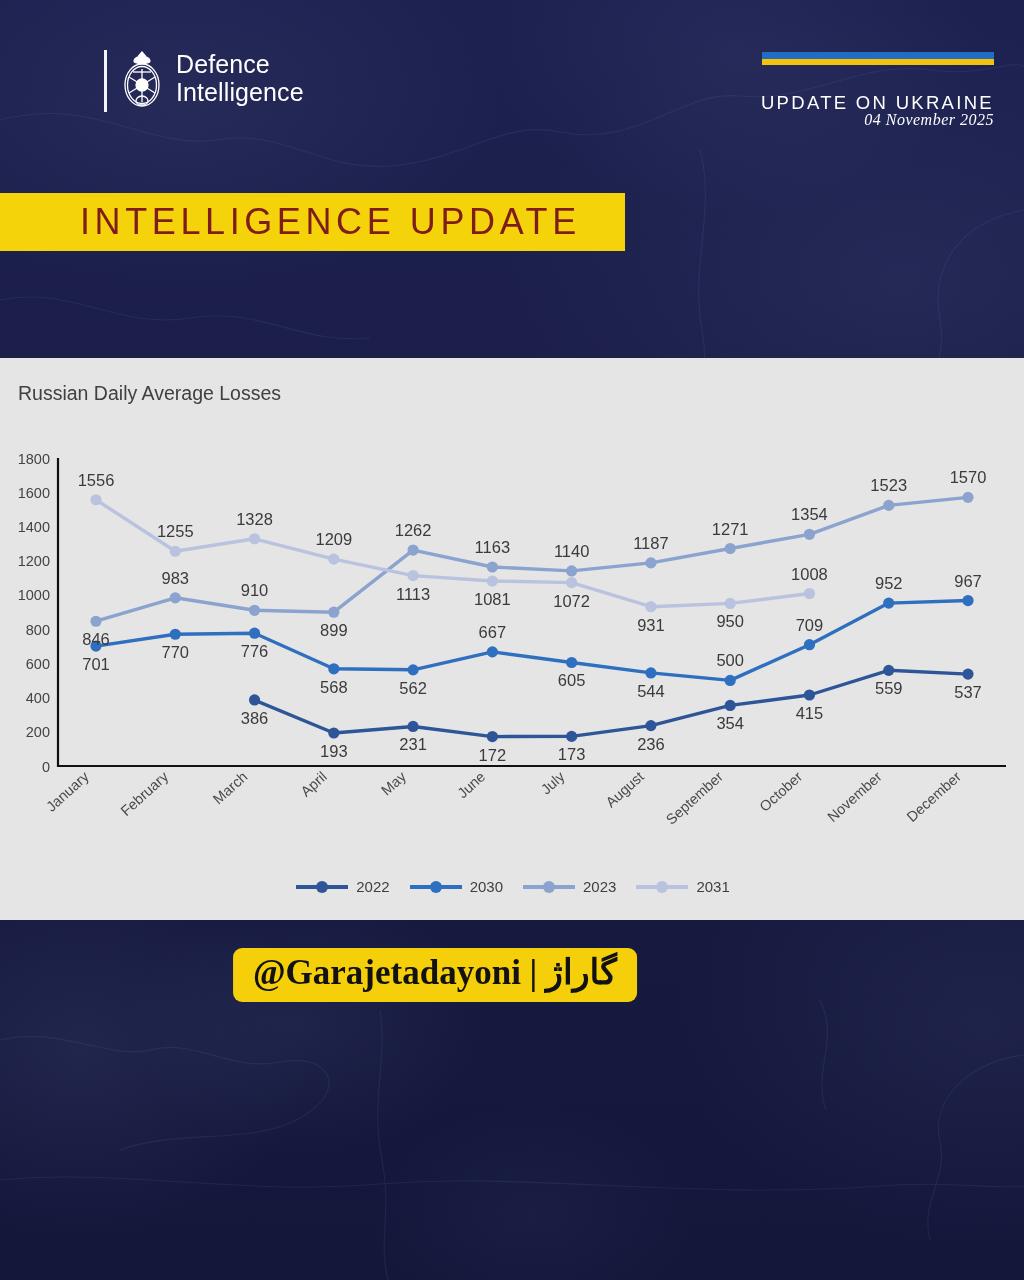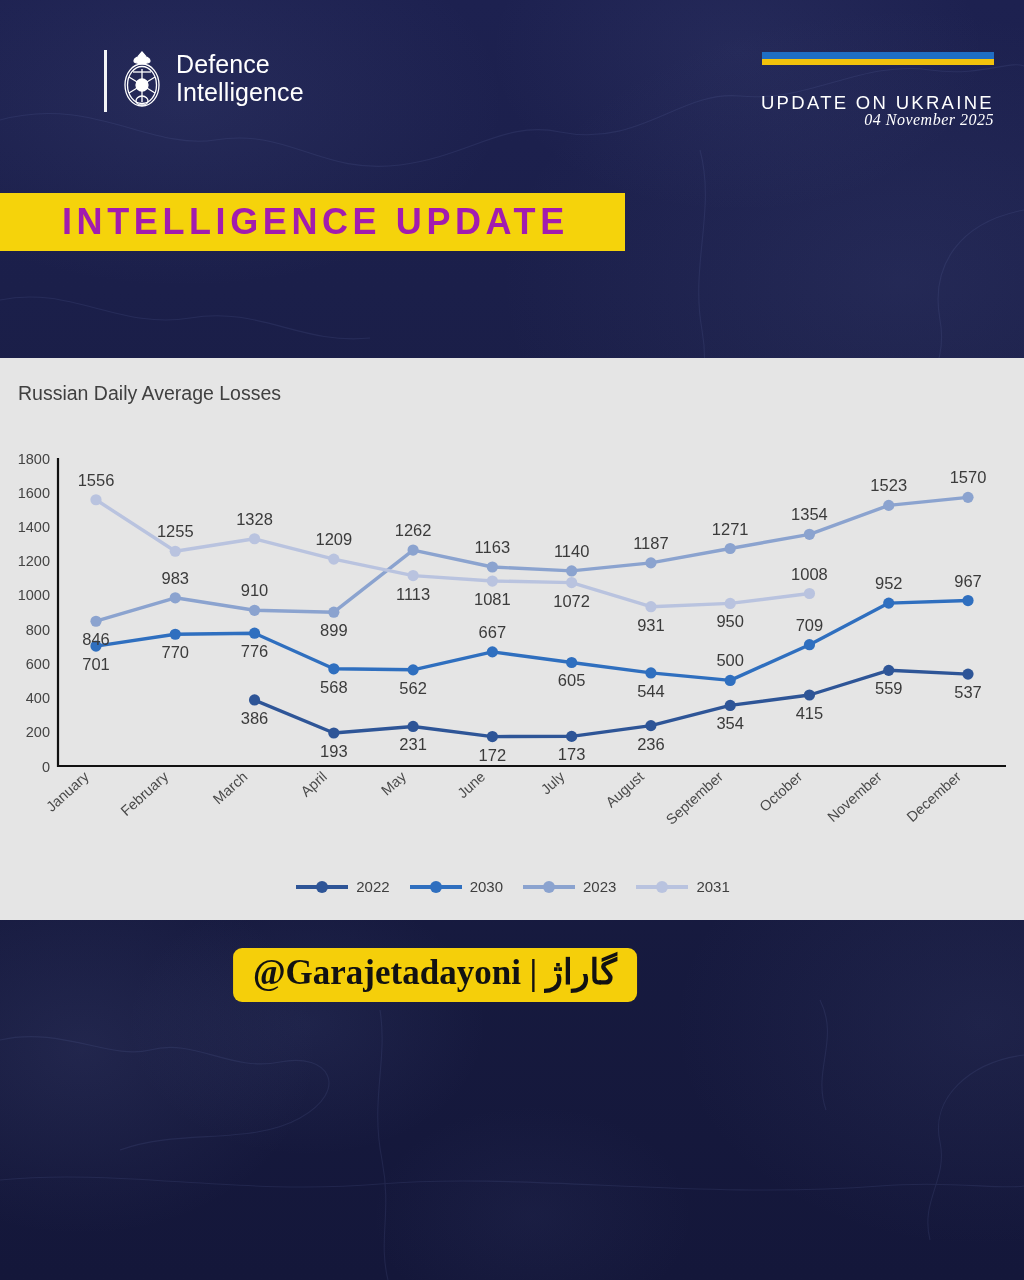--- a/index.html
+++ b/index.html
@@ -48,22 +48,22 @@
     color:#ffffff; font-size:16px; font-style:italic; letter-spacing:.5px;
     font-family:"Liberation Serif", serif; text-align:right;
   }
 
   .banner {
     position:absolute; left:0; top:193px;
     width:625px; height:58px; background:#f5d30b;
     display:flex; align-items:center;
   }
   .banner-text {
-    color:#a21caf; font-size:36px; font-weight:700; letter-spacing:4.6px;
-    padding-left:62px;
+    color:#7f1d1d; font-size:36px; font-weight:400; letter-spacing:4.6px;
+    padding-left:80px;
   }
 
   
   .panel {
     position:absolute; left:0; top:358px; width:1024px; height:562px;
     background:#e5e5e5; z-index:3;
   }
   .chart-title {
     position:absolute; left:18px; top:23px;
     font-size:19.5px; color:#404040; line-height:1.33; font-weight:400;

